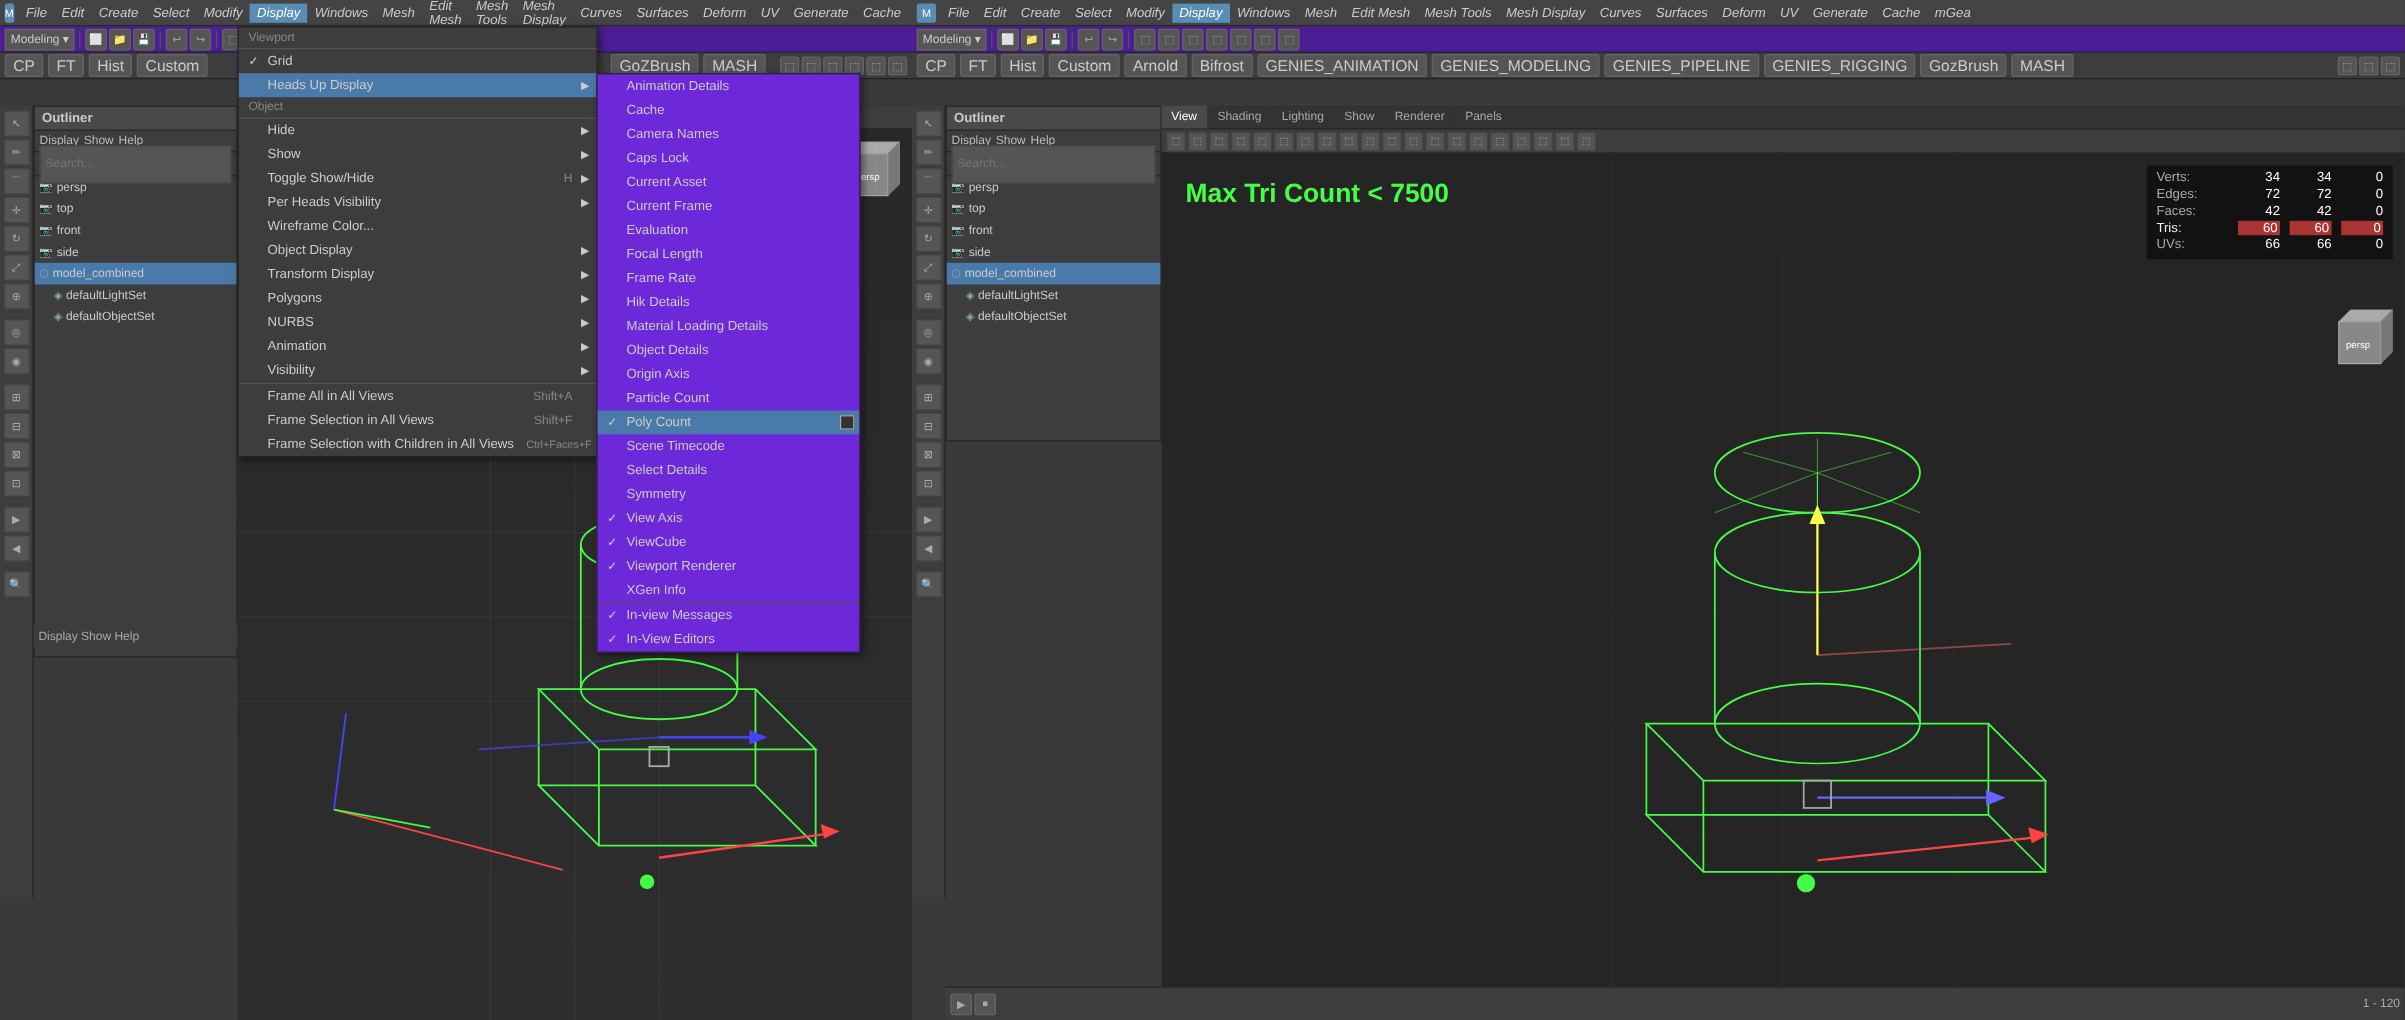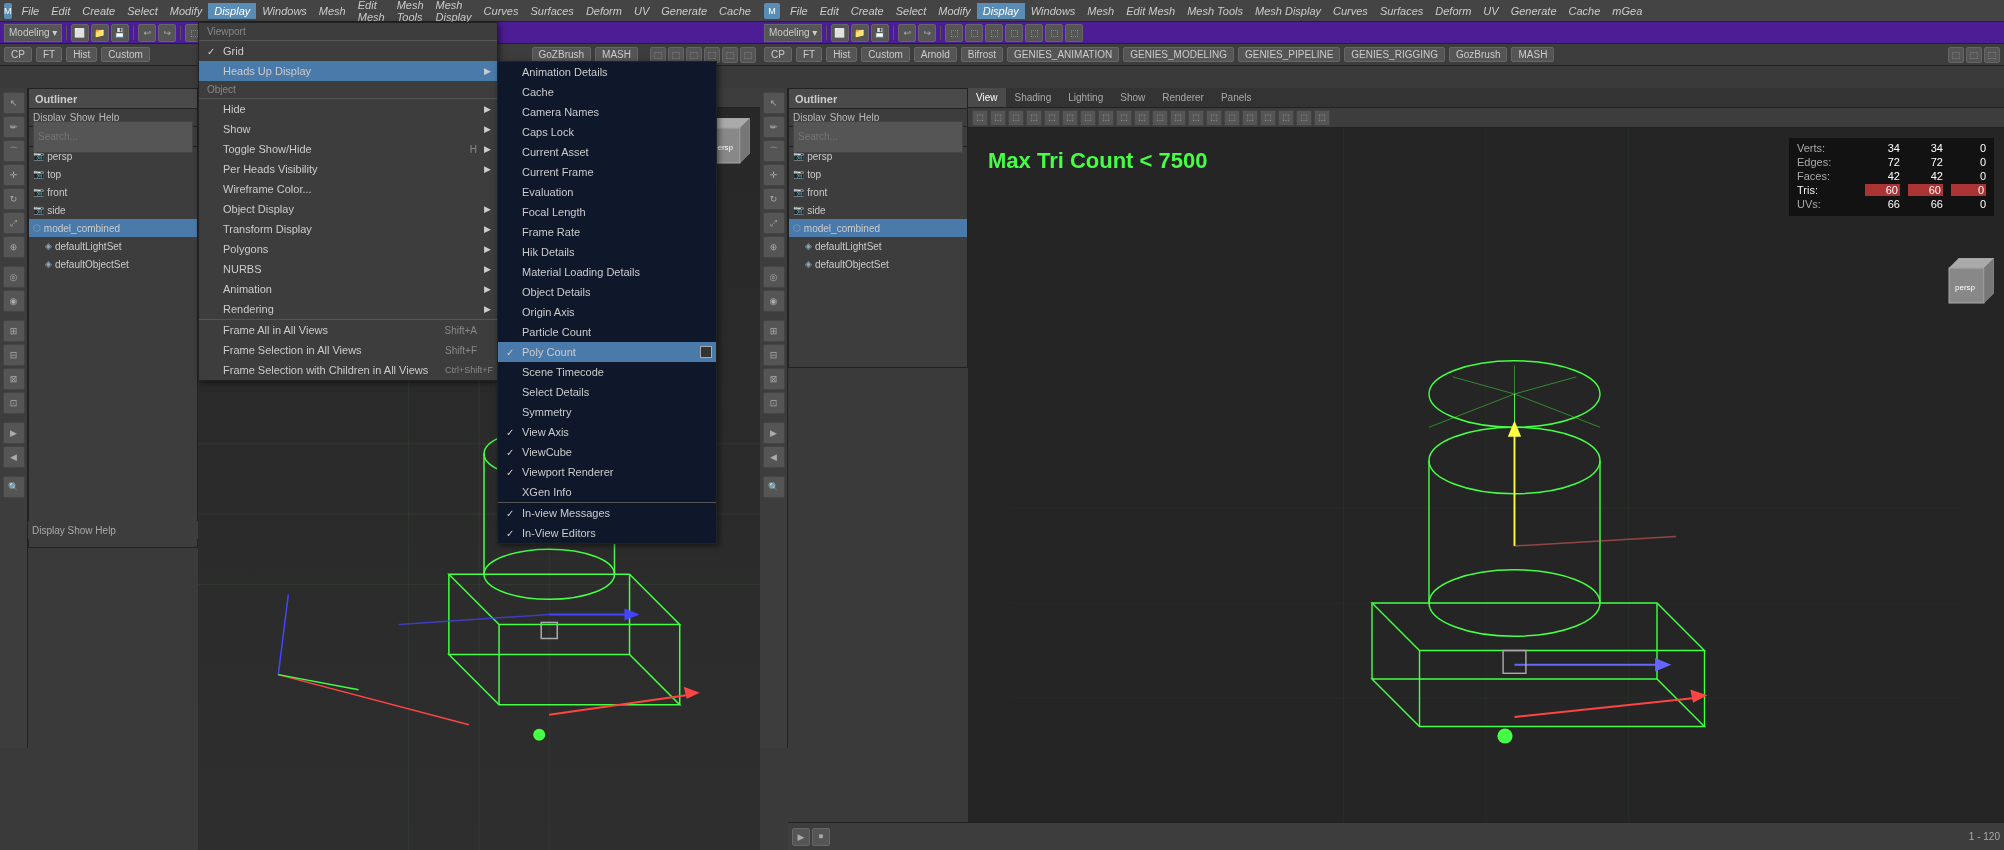--- a/index.html
+++ b/index.html
@@ -106,21 +106,21 @@
       border-bottom: 1px solid #222;
       font-size: 10px;
     }
     .fx-btn {
       padding: 1px 6px;
       background: #555;
       border: 1px solid #666;
       border-radius: 2px;
       color: #ccc;
       cursor: pointer;
-      font-size: 10px;
+      font-size: 13px;
     }
 
     
     .icon-toolbar {
       position: absolute;
       left: 0; top: 88px;
       width: 28px;
       height: 660px;
       background: #3d3d3d;
       display: flex;
@@ -264,21 +264,21 @@
       font-size: 10px;
       color: #888;
       border-bottom: 1px solid #555;
     }
 
     
     .submenu {
       position: absolute;
       left: 200px;
       top: 0;
-      background: #0f172a;
+      background: #6d28d9;
       border: 1px solid #222;
       min-width: 200px;
       box-shadow: 2px 2px 6px rgba(0,0,0,0.5);
       z-index: 101;
     }
 
     
     .scene-svg {
       position: absolute;
       left: 0; top: 20px;
@@ -721,38 +721,38 @@
         <span>NURBS</span>
         <span class="arrow">▶</span>
       </div>
       <div class="dropdown-item">
         <span class="checkmark"> </span>
         <span>Animation</span>
         <span class="arrow">▶</span>
       </div>
       <div class="dropdown-item">
         <span class="checkmark"> </span>
-        <span>Rendering</span>
+        <span>Visibility</span>
         <span class="arrow">▶</span>
       </div>
       <div class="dropdown-item separator"></div>
       <div class="dropdown-item">
         <span class="checkmark"> </span>
         <span>Frame All in All Views</span>
         <span class="shortcut">Shift+A</span>
       </div>
       <div class="dropdown-item">
         <span class="checkmark"> </span>
         <span>Frame Selection in All Views</span>
         <span class="shortcut">Shift+F</span>
       </div>
       <div class="dropdown-item">
         <span class="checkmark"> </span>
         <span>Frame Selection with Children in All Views</span>
-        <span style="position:absolute; right:4px; font-size:9px; color:#888;">Ctrl+Shift+F</span>
+        <span style="position:absolute; right:4px; font-size:9px; color:#888;">Ctrl+Faces+F</span>
       </div>
     </div>
   </div>
 </div>
 
 <div class="right-panel">
 
   <div class="menubar">
     <div class="menubar-logo">M</div>
     <div class="menubar-item">File</div>

